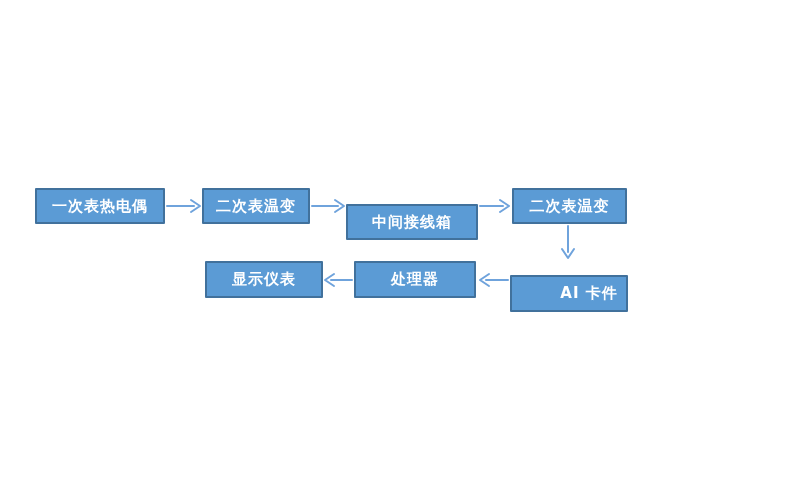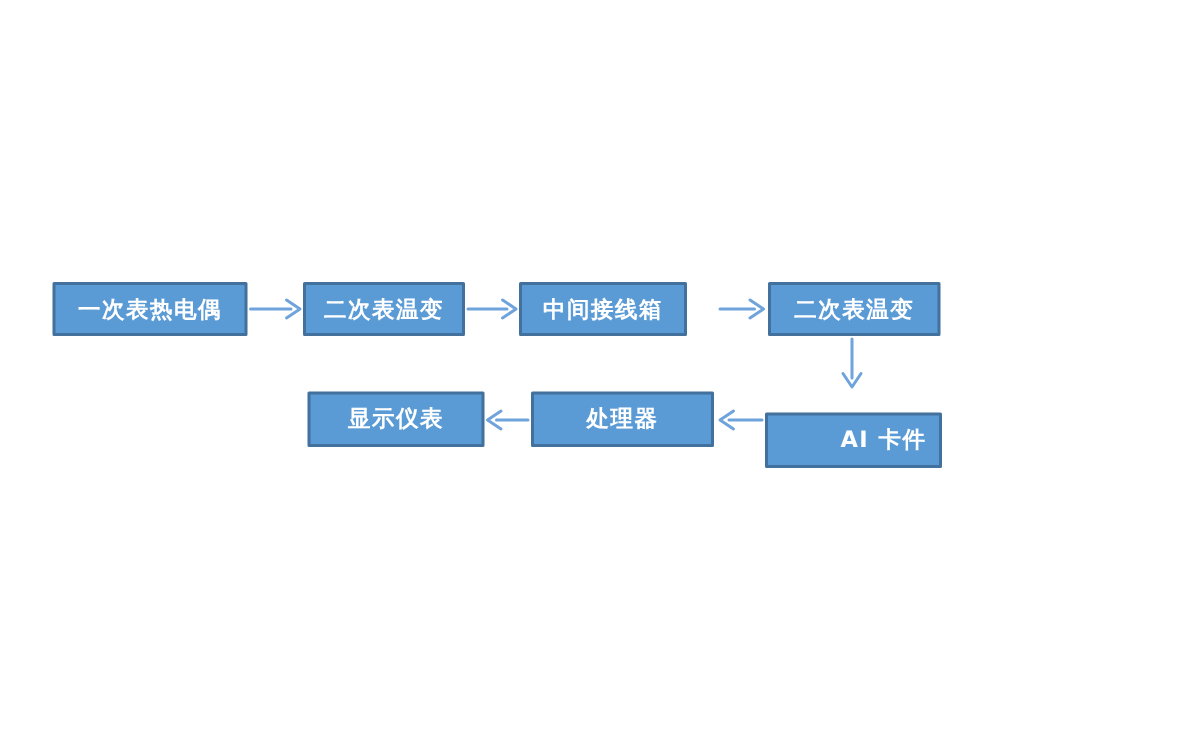--- a/index.html
+++ b/index.html
@@ -57,21 +57,21 @@
 <div class="canvas">
 
   <div class="node" style="left:35px;  top:188px; width:130px; height:36px;">
     <span>一次表热电偶</span>
   </div>
 
   <div class="node" style="left:202px; top:188px; width:108px; height:36px;">
     <span>二次表温变</span>
   </div>
 
-  <div class="node" style="left:346px; top:188px; width:112px; height:36px;">
+  <div class="node" style="left:346px; top:204px; width:132px; height:36px;">
     <span>中间接线箱</span>
   </div>
 
   <div class="node" style="left:512px; top:188px; width:115px; height:36px;">
     <span>二次表温变</span>
   </div>
 
   <div class="node" style="left:510px; top:275px; width:118px; height:37px;padding-left:40px;">
     <span>AI 卡件</span>
   </div>

